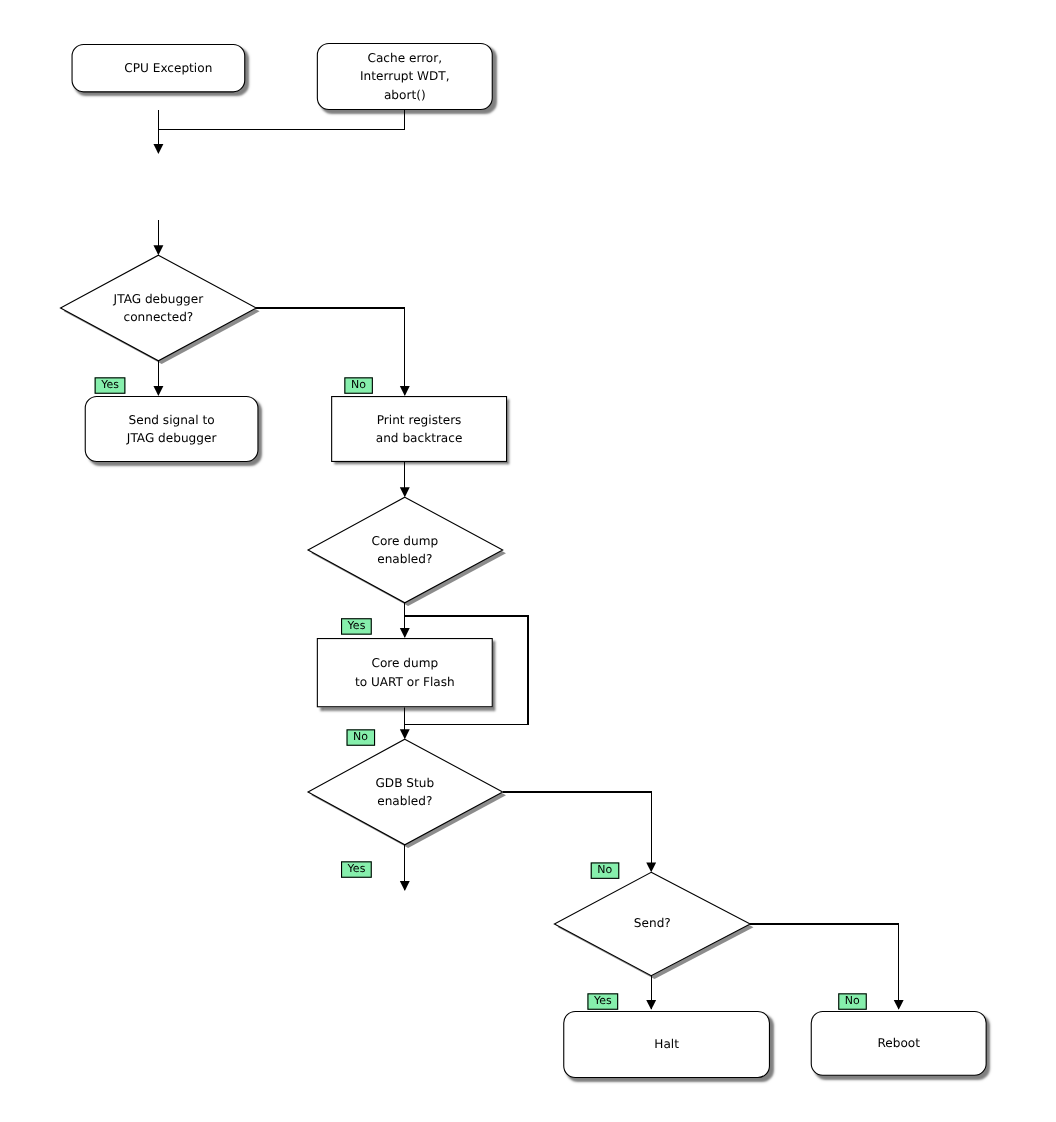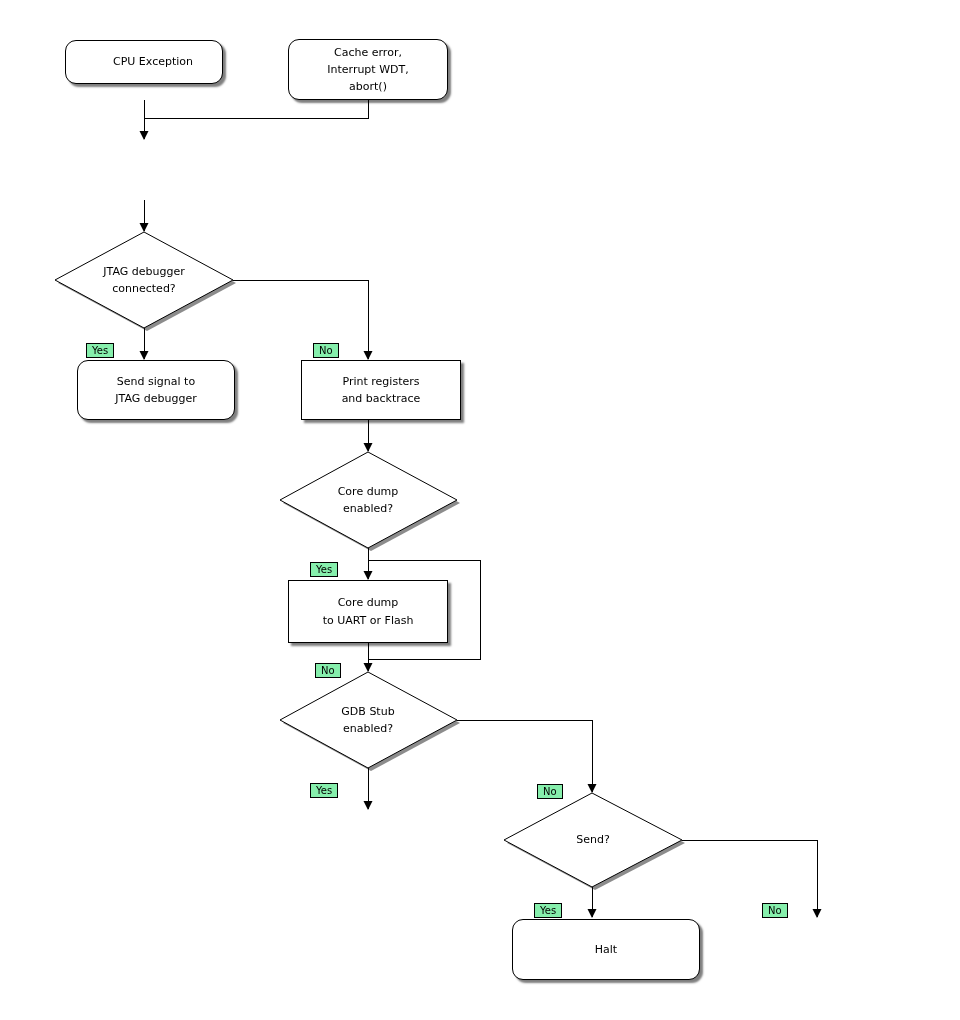--- a/index.html
+++ b/index.html
@@ -121,20 +121,23 @@
   <div class="node" style="left:288px; top:580px; width:160px; height:63px;">
     <span>Core dump
 to UART or Flash</span>
   </div>
 
 
   <div class="node rounded" style="left:512px; top:919px; width:188px; height:61px;">
     <span>Halt</span>
   </div>
 
+  <div class="node rounded" style="left:737px; top:919px; width:160px; height:59px;">
+    <span>Reboot</span>
+  </div>
 
   <div class="dlabel" style="left:74px; top:262px; width:140px; height:36px;">
     <span>JTAG debugger
 connected?</span>
   </div>
 
   <div class="dlabel" style="left:298px; top:482px; width:140px; height:36px;">
     <span>Core dump
 enabled?</span>
   </div>

